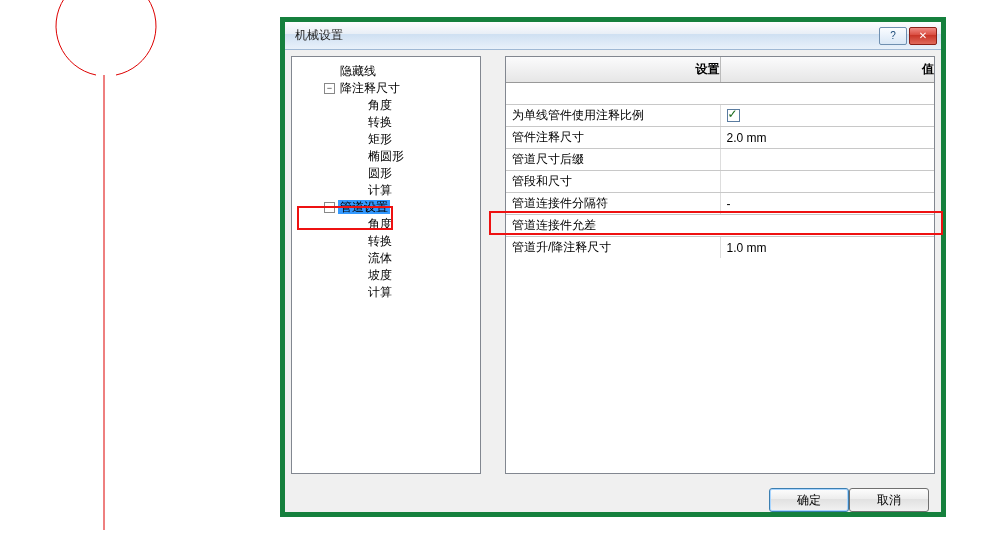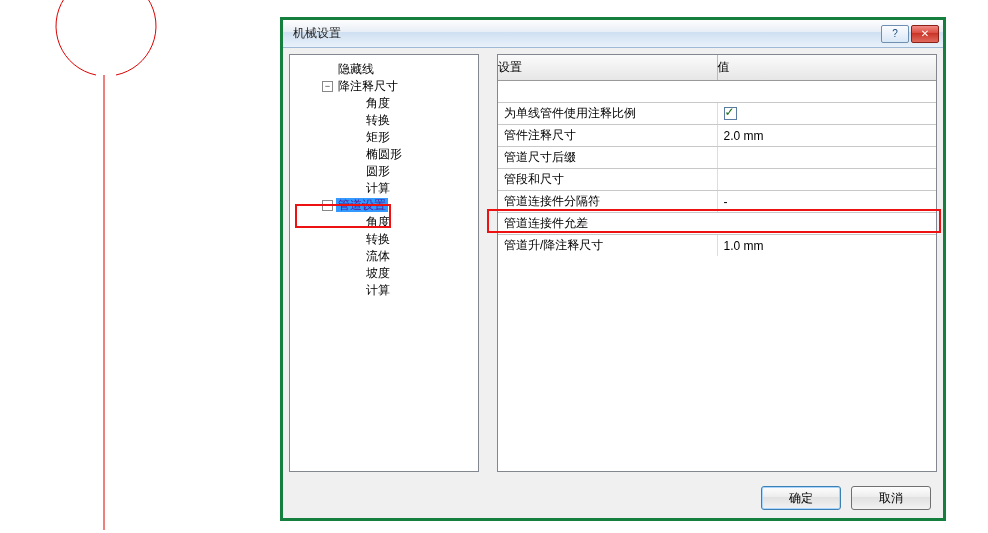--- a/index.html
+++ b/index.html
@@ -15,21 +15,21 @@
   .drawing {
     position: absolute;
     left: 0; top: 0;
     width: 280px; height: 533px;
     pointer-events: none;
   }
   .dialog {
     position: absolute;
     left: 280px; top: 17px;
     width: 666px;
-    border: 3px solid #15803d;
+    border: 5px solid #15803d;
     background: #ececec;
     box-shadow: 0 0 0 1px rgba(0,0,0,0) inset;
   }
   .titlebar {
     height: 28px;
     background: linear-gradient(#fdfdfe,#e8eef6 45%,#cfe0f2 46%,#e9f1fa);
     border-bottom: 1px solid #9fb8d4;
     display: flex;
     align-items: center;
     padding: 0 4px 0 10px;
@@ -45,39 +45,39 @@
     background: linear-gradient(#fafcff,#d9e7f6);
     color: #1a4a7a;
   }
   .tbtn.close {
     background: linear-gradient(#f08a84,#d94b3f 45%,#c93528 46%,#e06a5c);
     border-color: #8a2018;
     color: #fff;
   }
   .dlg-body {
     display: flex;
-    gap: 18px;
+    gap: 24px;
     padding: 6px;
     background: #f0f0f0;
     min-height: 430px;
   }
   .panel {
     border: 1px solid #828790;
     background: #fff;
   }
   .tree {
     width: 190px;
     padding: 6px 4px;
     overflow: hidden;
   }
   .tree-node { white-space: nowrap; line-height: 17px; }
   .tree-indent { display: inline-block; width: 14px; text-align: center; color: #555; }
   .tree-label { padding: 0 2px; }
   .tree-label.selected {
-    background: #3399ff; color: #4c1d95;
+    background: #3399ff; color: #000000;
   }
   .tree .conn {
     color: #888;
     font-family: monospace;
     display: inline-block;
     width: 14px;
     text-align: center;
   }
   .highlight-box {
     position: absolute;
@@ -88,25 +88,25 @@
     flex: 1;
     display: flex;
     flex-direction: column;
   }
   .grid-header {
     display: flex;
     border-bottom: 1px solid #999;
   }
   .grid-header .hcell {
     flex: 1;
-    text-align: left;
+    text-align: right;
     padding: 4px 0;
     background: linear-gradient(#fbfbfc,#e6e6e6);
     border-right: 1px solid #bbb;
-    font-weight: normal;
+    font-weight: bold;
   }
   .grid-header .hcell:last-child { border-right: 0; }
   .grid-rows { }
   .grow {
     display: flex;
     border-bottom: 1px solid #c8c8c8;
     height: 22px;
     align-items: center;
   }
   .gcell {
@@ -130,22 +130,22 @@
   .checkbox.checked::after {
     content: "✓";
     position: absolute;
     left: 0; top: -3px;
     font-size: 12px;
     color: #1a6a1a;
   }
   .button-row {
     display: flex;
     justify-content: flex-end;
-    gap: 10px;
-    padding: 8px 12px 8px;
+    gap: 0;
+    padding: 8px 12px 0;
     background: #f0f0f0;
     border-top: 0;
   }
   .btn {
     width: 80px; height: 24px;
     border: 1px solid #707070;
     background: linear-gradient(#fdfdfd,#ededed 45%,#e1e1e1 46%,#f2f2f2);
     border-radius: 3px;
     display: flex; align-items: center; justify-content: center;
   }

